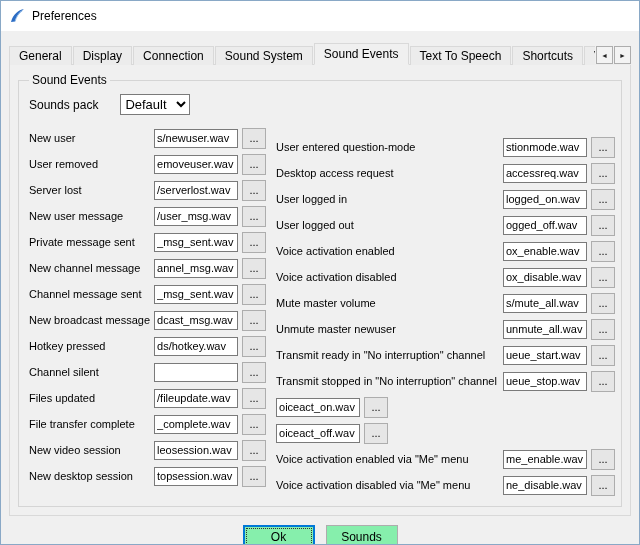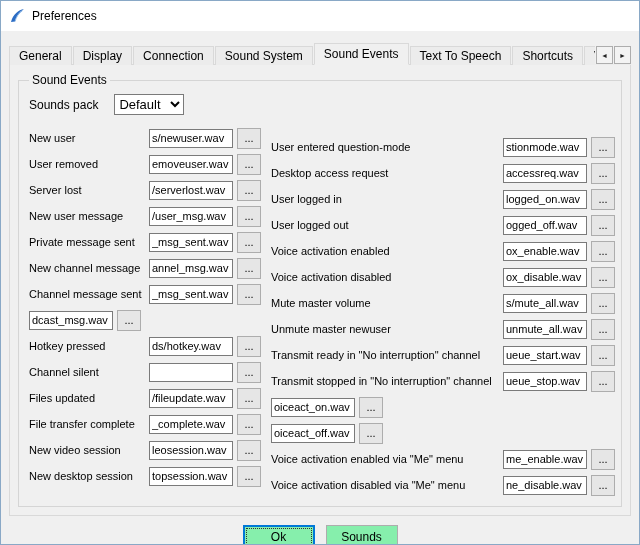--- a/index.html
+++ b/index.html
@@ -83,21 +83,21 @@
     padding: 2px 6px 6px 8px;
   }
   legend {
     font-size: 12px;
     padding: 0 3px;
     margin-left: 2px;
   }
 
   .sp-row {
     display: flex; align-items: center;
-    gap: 16px;
+    gap: 22px;
     margin: 5px 0 12px 2px;
     font-size: 12px;
   }
   .sp-select {
     width: 70px; height: 21px;
     font-size: 13px; font-family: inherit;
     border: 1px solid #7a7a7a;
     background: #ffffff;
   }
 
@@ -222,20 +222,21 @@
     <button class="browse-btn">...</button>
   </div>
 
   <div class="sound-row">
     <span class="row-label">Channel message sent</span>
     <input class="row-input" type="text" value="_msg_sent.wav" style="">
     <button class="browse-btn">...</button>
   </div>
 
   <div class="sound-row">
+    <span class="row-label">New broadcast message</span>
     <input class="row-input" type="text" value="dcast_msg.wav" style="">
     <button class="browse-btn">...</button>
   </div>
 
   <div class="sound-row">
     <span class="row-label">Hotkey pressed</span>
     <input class="row-input" type="text" value="ds/hotkey.wav" style="">
     <button class="browse-btn">...</button>
   </div>
 

